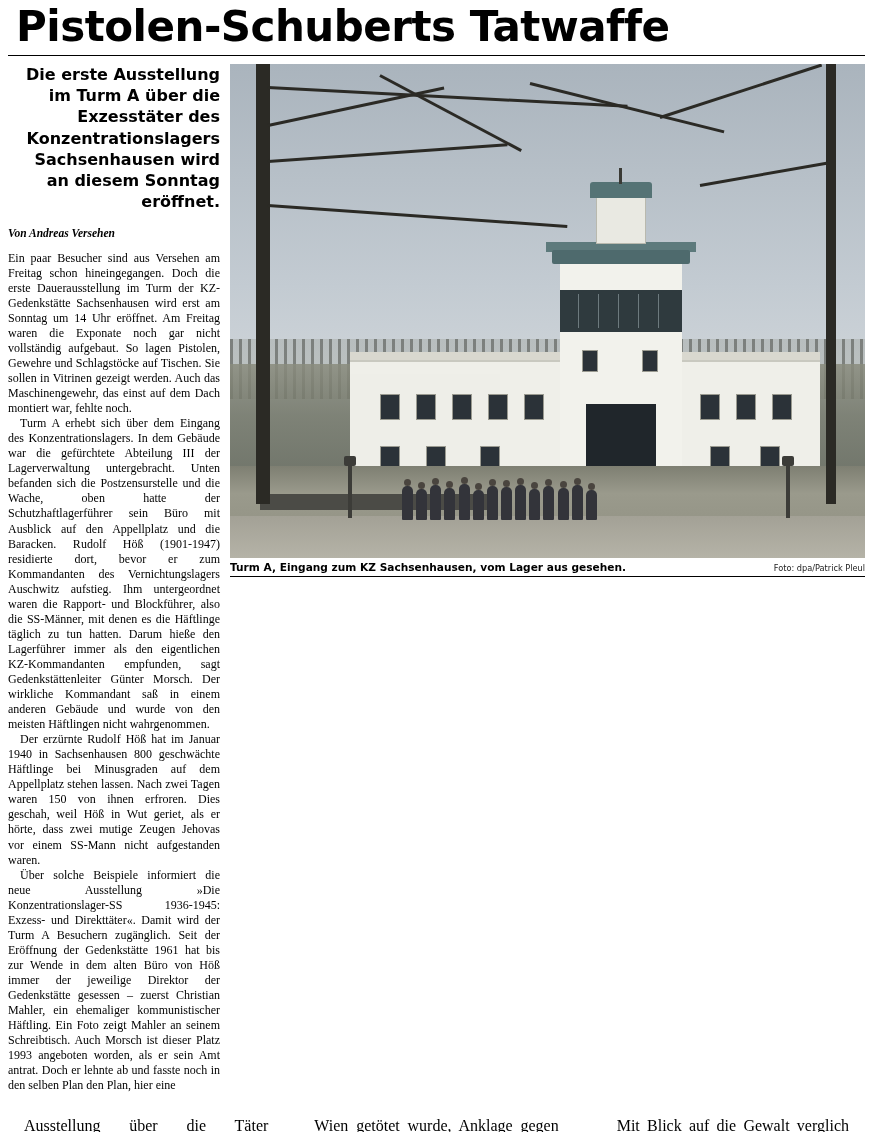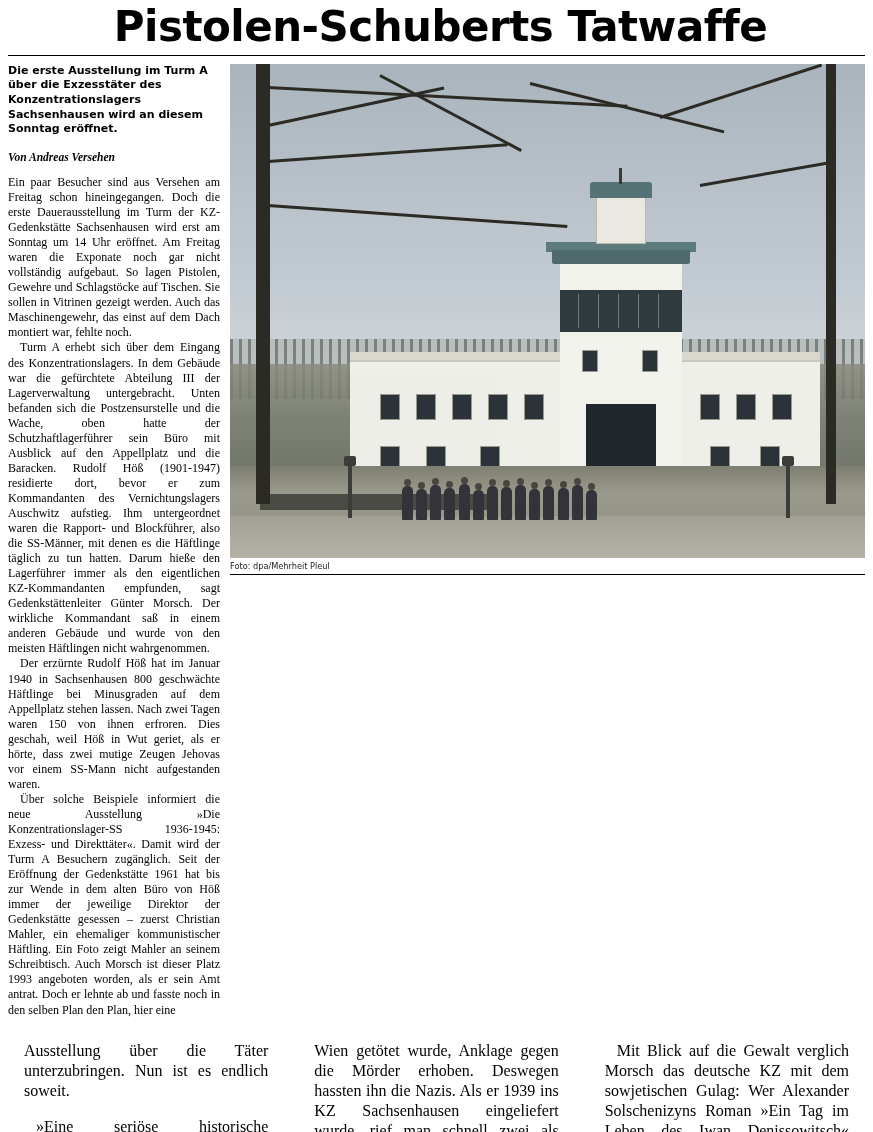--- a/index.html
+++ b/index.html
@@ -26,21 +26,20 @@
   }
 
   
   .headline {
     font-family: "DejaVu Sans", sans-serif;
     font-weight: bold;
     font-size: 42px;
     line-height: 1.02;
     letter-spacing: -0.5px;
     margin: 0 0 6px 8px;
-    text-align: center;
   }
   .subhead {
     font-family: "DejaVu Sans", sans-serif;
     font-size: 17.5px;
     line-height: 1.15;
     margin: 0 0 7px 0;
   }
   .rule {
     border: 0;
     border-top: 1px solid #000;
@@ -55,23 +54,24 @@
   }
   .lead-col {
     width: 222px;
     flex: 0 0 222px;
     padding-right: 10px;
     box-sizing: border-box;
   }
   .lead {
     font-family: "DejaVu Sans", sans-serif;
     font-weight: bold;
-    font-size: 11px;
+    font-size: 16px;
     line-height: 1.33;
     margin: 0 0 14px 0;
+    text-align: right;
   }
   .byline {
     font-family: "Liberation Serif", serif;
     font-style: italic;
     font-weight: bold;
     font-size: 11.5px;
     margin: 0 0 12px 0;
   }
   .lead-body p {
     font-size: 12px;
@@ -446,21 +446,22 @@
           <div class="branch" style="left:38px; top:140px; width:300px; transform:rotate(4deg);"></div>
           <div class="branch" style="left:38px; top:22px; width:360px; transform:rotate(3deg);"></div>
           <div class="branch" style="left:150px; top:10px; width:160px; transform:rotate(28deg);"></div>
           <div class="branch" style="left:300px; top:18px; width:200px; transform:rotate(14deg);"></div>
           <div class="trunk" style="left:596px; top:0; width:10px; height:440px;"></div>
           <div class="branch" style="left:430px; top:52px; width:170px; transform:rotate(-18deg);"></div>
           <div class="branch" style="left:470px; top:120px; width:130px; transform:rotate(-10deg);"></div>
         </div>
 
         <div class="caption-row">
-          <div class="credit">Foto: dpa/Mehrheit Pleul</div>
+          <div class="caption">Turm A, Eingang zum KZ Sachsenhausen, vom Lager aus gesehen.</div>
+          <div class="credit">Foto: dpa/Patrick Pleul</div>
         </div>
         <hr class="cap-rule">
       </div>
     </div>
 
     <div class="cols">
         <div class="col">
           <p class="first">Ausstellung über die Täter unterzubringen. Nun ist es endlich soweit.</p>
           <p>»Eine seriöse historische Täterforschung gibt es erst seit Mitte der 90-er Jahre«, erläutert Morsch. Vorher sei die Vorstellung von den SS-Leuten von ihren Opfern bestimmt gewesen. KZ-Überlebende schilderten die Täter als »Sadisten«, sagt Morsch. »Das ist nicht falsch«, fügt er hinzu. Aber ein »Tätergen« habe die Wissenschaft nicht entdecken können. Die Täter seien zwar eher aus der Mittelschicht gekommen, aber doch aus allen Schichten. Das habe sich nicht auf eine bestimmte soziale Herkunft beschränkt oder auf den Bildungsgrad. Es hat dumme und intelligente Männer unter den Mördern gegeben, die mit ihren exzessiven Gewaltausbrüchen noch über das hinausgingen, was durch die Schreibtischtäter in der nahe gelegenen Inspektion der Konzentrationslager schon vorgegeben war.</p>
         </div>

